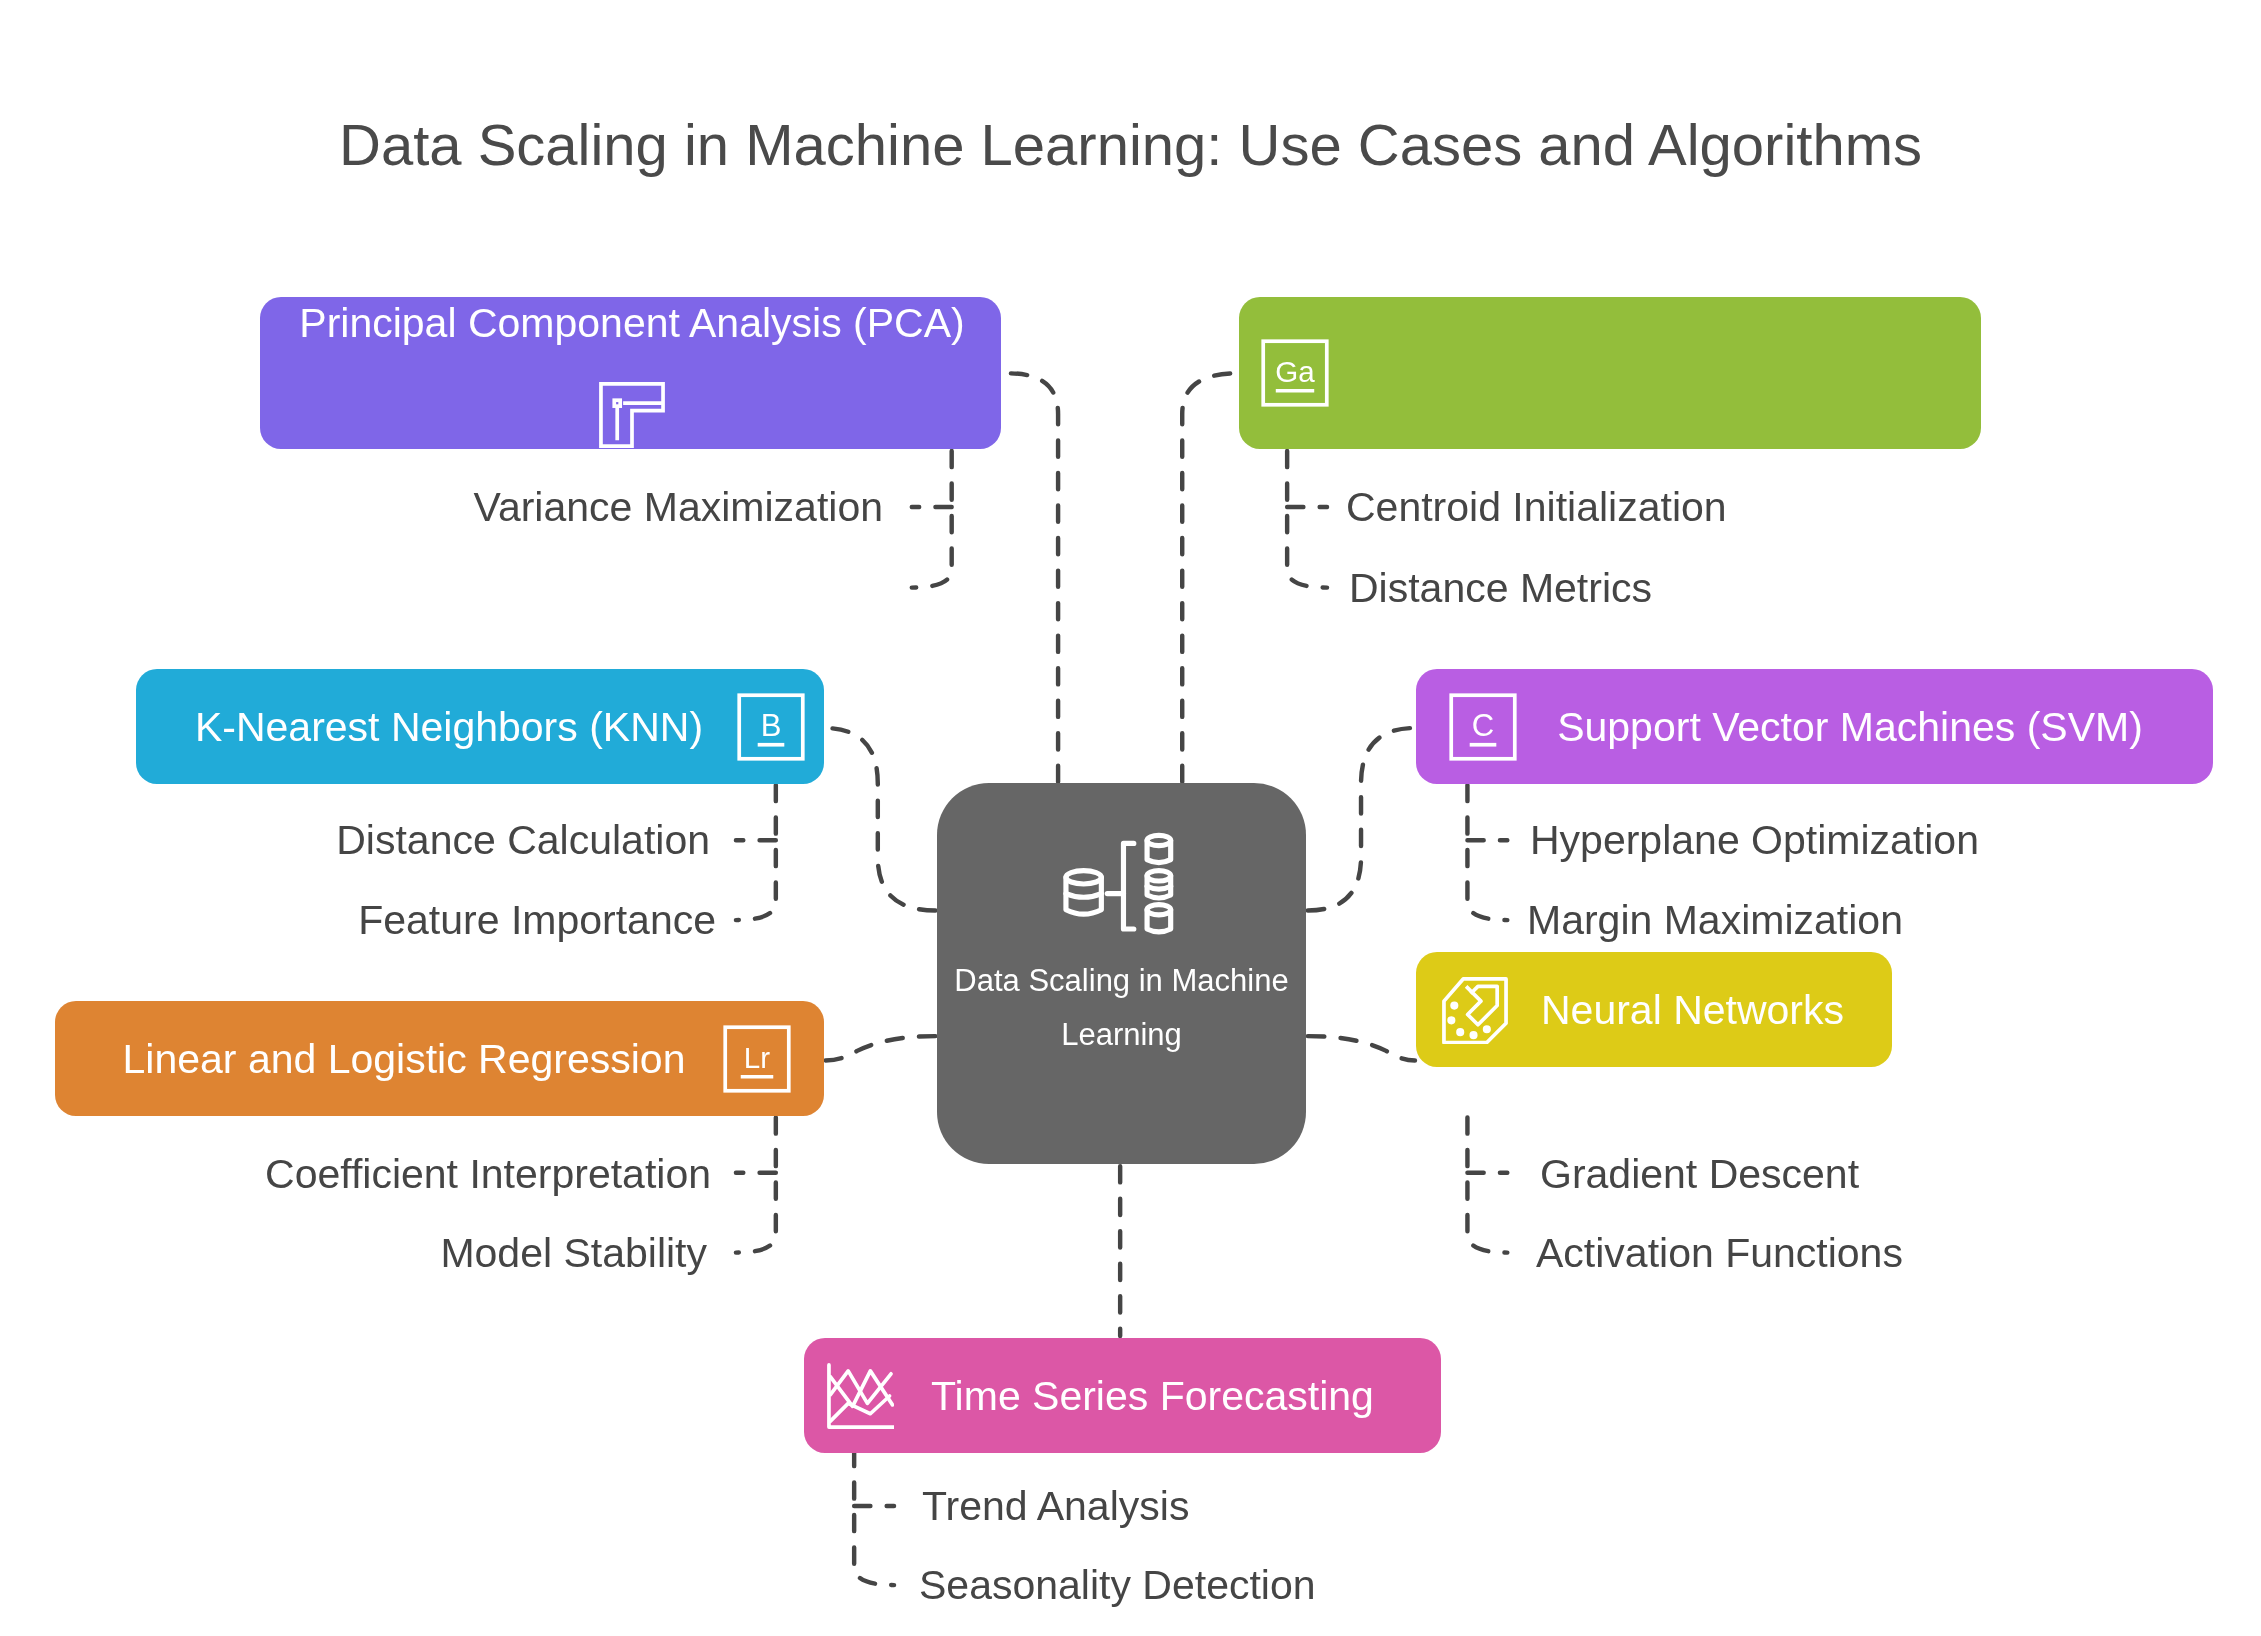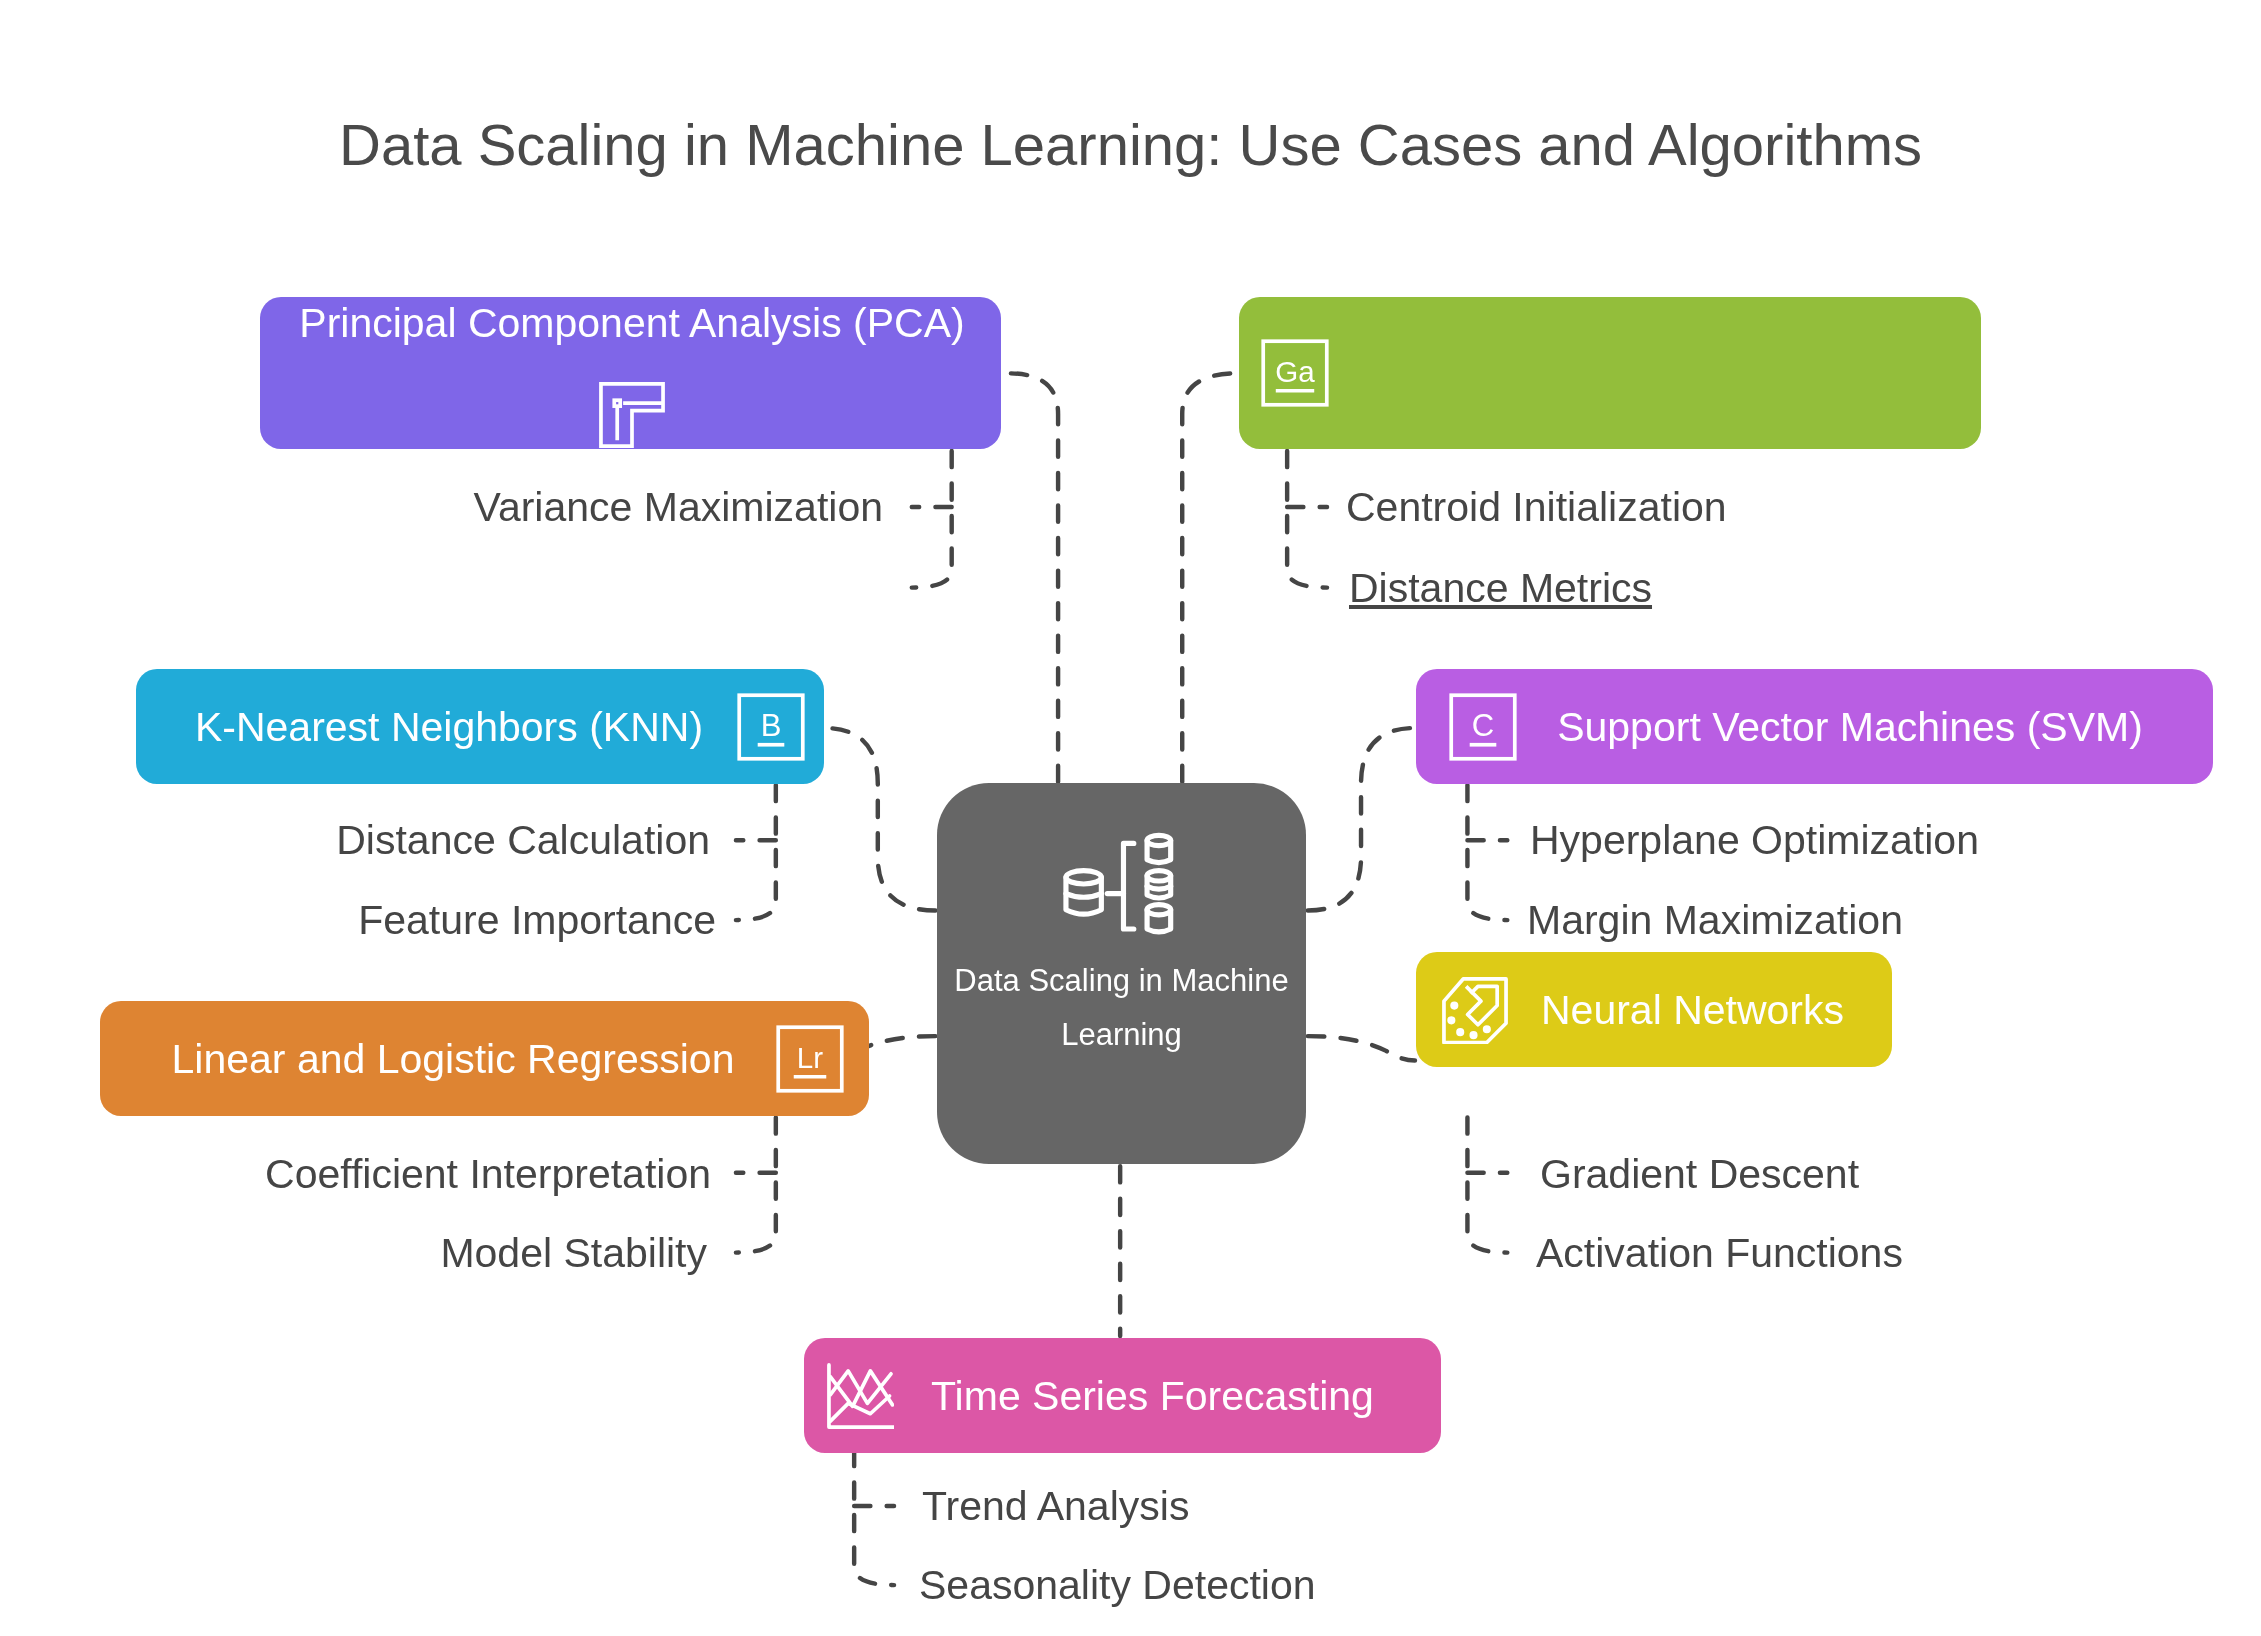--- a/index.html
+++ b/index.html
@@ -103,21 +103,21 @@
   <div class="node" style="left:1239px; top:297px; width:742px; height:152px; background:#93be3b; padding:0 30px 0 22px;">
     <div class="icon">
       <svg viewBox="0 0 92 92" style="font-size:56px">
         <rect x="3" y="3" width="86" height="86" fill="none" stroke="#fff" stroke-width="5"></rect>
         <text x="46" y="58" fill="#fff" font-size="40" text-anchor="middle" font-family="Liberation Sans, sans-serif">Ga</text>
         <path d="M20 70 H72" stroke="#fff" stroke-width="5"></path>
       </svg>
     </div>
   </div>
   <div class="sub" style="left:1346px; top:481px;">Centroid Initialization</div>
-  <div class="sub" style="left:1349px; top:562px;text-decoration:underline;">Distance Metrics</div>
+  <div class="sub" style="left:1349px; top:562px;">Distance Metrics</div>
 
   <div class="node" style="left:136px; top:669px; width:688px; height:115px; background:#21abd8; padding:0 19px 0 25px;">
     <div class="label">K-Nearest Neighbors (KNN)</div>
     <div class="icon">
       <svg viewBox="0 0 92 92" style="font-size:56px">
         <rect x="3" y="3" width="86" height="86" fill="none" stroke="#fff" stroke-width="5"></rect>
         <text x="46" y="58" fill="#fff" font-size="42" text-anchor="middle" font-family="Liberation Sans, sans-serif">B</text>
         <path d="M28 70 H64" stroke="#fff" stroke-width="5"></path>
       </svg>
     </div>
@@ -131,21 +131,21 @@
         <rect x="3" y="3" width="86" height="86" fill="none" stroke="#fff" stroke-width="5"></rect>
         <text x="46" y="58" fill="#fff" font-size="42" text-anchor="middle" font-family="Liberation Sans, sans-serif">C</text>
         <path d="M28 70 H64" stroke="#fff" stroke-width="5"></path>
       </svg>
     </div>
     <div class="label">Support Vector Machines (SVM)</div>
   </div>
   <div class="sub" style="left:1527px; top:894px;">Margin Maximization</div>
   <div class="sub" style="left:1530px; top:814px;">Hyperplane Optimization</div>
 
-  <div class="node" style="left:55px; top:1001px; width:769px; height:115px; background:#de8432; padding:0 25px 0 30px;margin-left:45px;">
+  <div class="node" style="left:55px; top:1001px; width:769px; height:115px; background:#de8432; padding:0 33px 0 30px;">
     <div class="label">Linear and Logistic Regression</div>
     <div class="icon">
       <svg viewBox="0 0 92 92" style="font-size:56px">
         <rect x="3" y="3" width="86" height="86" fill="none" stroke="#fff" stroke-width="5"></rect>
         <text x="46" y="58" fill="#fff" font-size="40" text-anchor="middle" font-family="Liberation Sans, sans-serif">Lr</text>
         <path d="M24 70 H68" stroke="#fff" stroke-width="5"></path>
       </svg>
     </div>
   </div>
   <div class="sub right" style="left:148px; top:1148px; width:563px;">Coefficient Interpretation</div>

